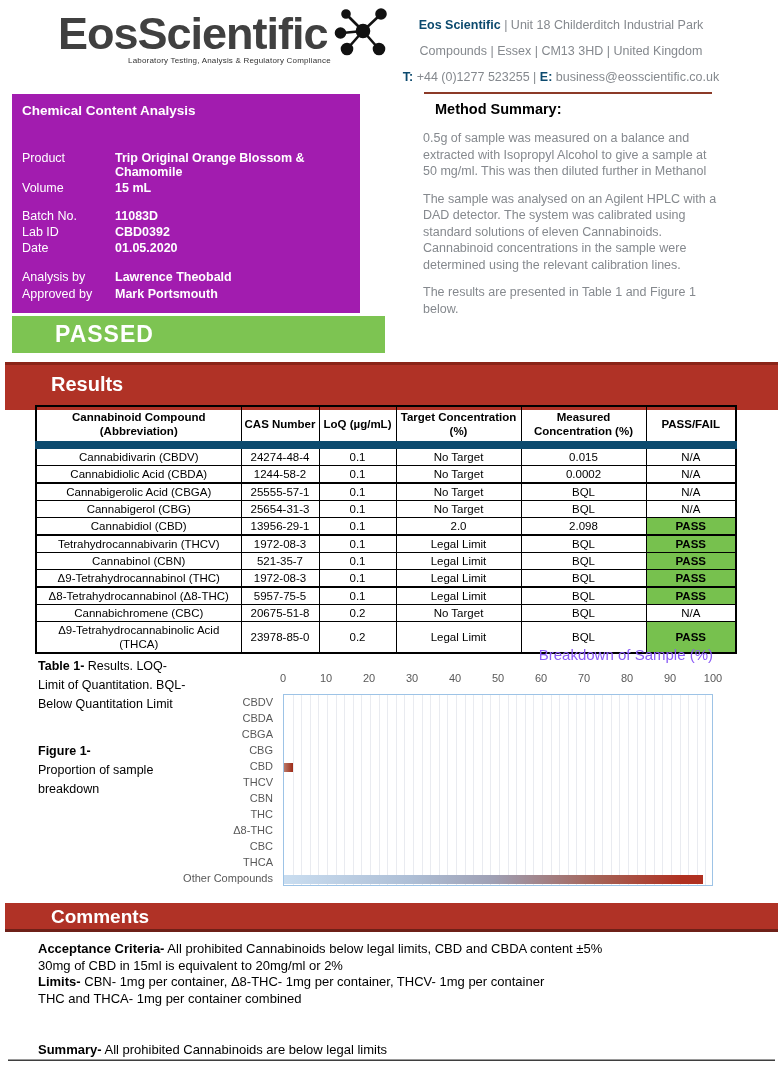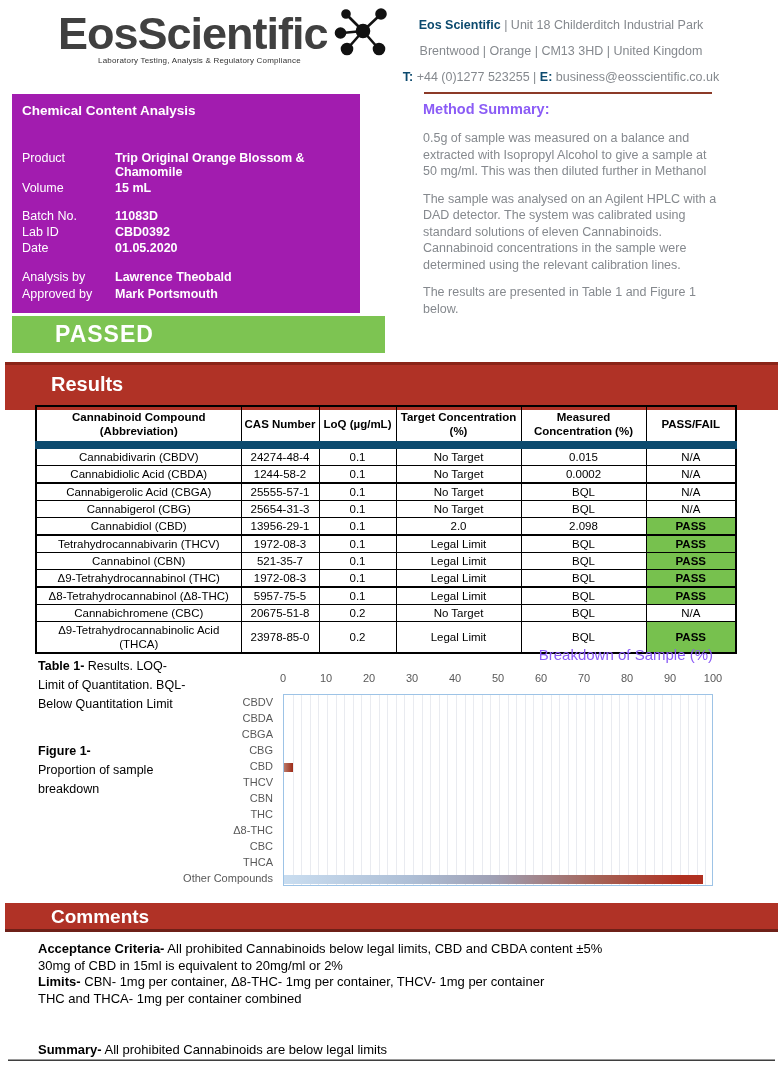--- a/index.html
+++ b/index.html
@@ -3,21 +3,21 @@
 <meta charset="utf-8">
 <style>
   *{margin:0;padding:0;box-sizing:border-box;}
   html,body{background:#fff;}
   body{font-family:"Liberation Sans","DejaVu Sans",sans-serif;color:#000;}
   .page{position:relative;width:783px;height:1077px;background:#fff;overflow:hidden;}
 
   
   .logo-block{position:absolute;left:58px;top:14px;width:300px;}
   .logo-text{font-size:45px;font-weight:800;letter-spacing:-1px;color:#404040;line-height:40px;}
-  .logo-tagline{font-size:8px;color:#333;margin-top:2px;margin-left:40px;letter-spacing:.2px;}
+  .logo-tagline{font-size:8px;color:#333;margin-top:2px;margin-left:70px;letter-spacing:.2px;}
   .molecule{position:absolute;left:276px;top:-6px;}
   .contact-block{position:absolute;left:393px;top:12px;width:336px;text-align:center;font-size:12.5px;color:#85898E;line-height:26px;}
   .contact-block b{color:#0c4a6e;}
   .contact-rule{position:absolute;left:424px;top:92px;width:288px;height:2px;background:#8C3A28;}
 
   
   .info-panel{position:absolute;left:12px;top:94px;width:348px;height:219px;background:#a21caf;color:#fff;}
   .info-title{position:absolute;left:10px;top:9px;font-size:13.5px;font-weight:bold;}
   .info-row{position:absolute;left:0;width:100%;font-size:12.5px;}
   .info-label{position:absolute;left:10px;font-weight:400;}
@@ -27,21 +27,21 @@
   .passed-banner{position:absolute;left:12px;top:316px;width:373px;height:37px;background:#7DC452;}
   .passed-banner span{position:absolute;left:43px;top:5px;font-size:23px;font-weight:bold;color:#fff;letter-spacing:1px;}
   .band{position:absolute;left:5px;width:773px;background:#B03226;color:#fff;}
   .results-band{top:362px;height:48px;border-top:3px solid #8A2418;}
   .results-band span{position:absolute;left:46px;top:8px;font-size:20px;font-weight:bold;}
   .comments-band{top:903px;height:29px;border-bottom:3px solid #6E2018;}
   .comments-band span{position:absolute;left:46px;top:3px;font-size:19px;font-weight:bold;}
 
   
   .method{position:absolute;left:423px;top:101px;width:300px;}
-  .method-title{font-size:14.5px;font-weight:bold;color:#8b5cf6;margin-bottom:13px;}
+  .method-title{font-size:14.5px;font-weight:bold;color:#000000;margin-bottom:13px;margin-left:12px;}
   .method p{font-size:12.5px;color:#85898E;line-height:16.5px;margin-bottom:11px;}
 
   
   .results-table{position:absolute;left:35px;top:405px;width:700px;border-collapse:collapse;table-layout:fixed;text-align:center;border:2px solid #000;}
   .results-table th{font-size:11.5px;font-weight:bold;line-height:14px;border:1px solid #000;padding:3px 2px;height:34px;}
   .results-table td{font-size:11.5px;border:1px solid #000;padding:1px 2px;height:17px;line-height:14px;}
   .results-table thead tr{border-bottom:8px solid #0c4a6e;}
   .results-table tr.group-end{border-bottom:2px solid #000;}
   .results-table td.pass{background:#77C14E;font-weight:bold;}
 
@@ -89,21 +89,21 @@
             <circle cx="6.5" cy="25" r="4.5"></circle>
             <circle cx="13" cy="41" r="5"></circle>
             <circle cx="45" cy="41" r="5"></circle>
           </g>
         </svg>
       </div>
       <div class="logo-tagline">Laboratory Testing, Analysis &amp; Regulatory Compliance</div>
     </div>
     <div class="contact-block">
       <div><b>Eos Scientific</b><span> | Unit 18 Childerditch Industrial Park</span></div>
-      <div>Brentwood | Orange | CM13 3HD | United Kingdom</div>
+      <div>Compounds | Essex | CM13 3HD | United Kingdom</div>
       <div><b>T:</b><span> +44 (0)1277 523255 | </span><b>E:</b><span> business@eosscientific.co.uk</span></div>
     </div>
     <div class="contact-rule"></div>
   </div>
 
   <section class="info-panel">
     <div class="info-title">Chemical Content Analysis</div>
     <div id="info-fields">
         <div class="info-row" style="top: 57px;">
           <span class="info-label">Product</span>

